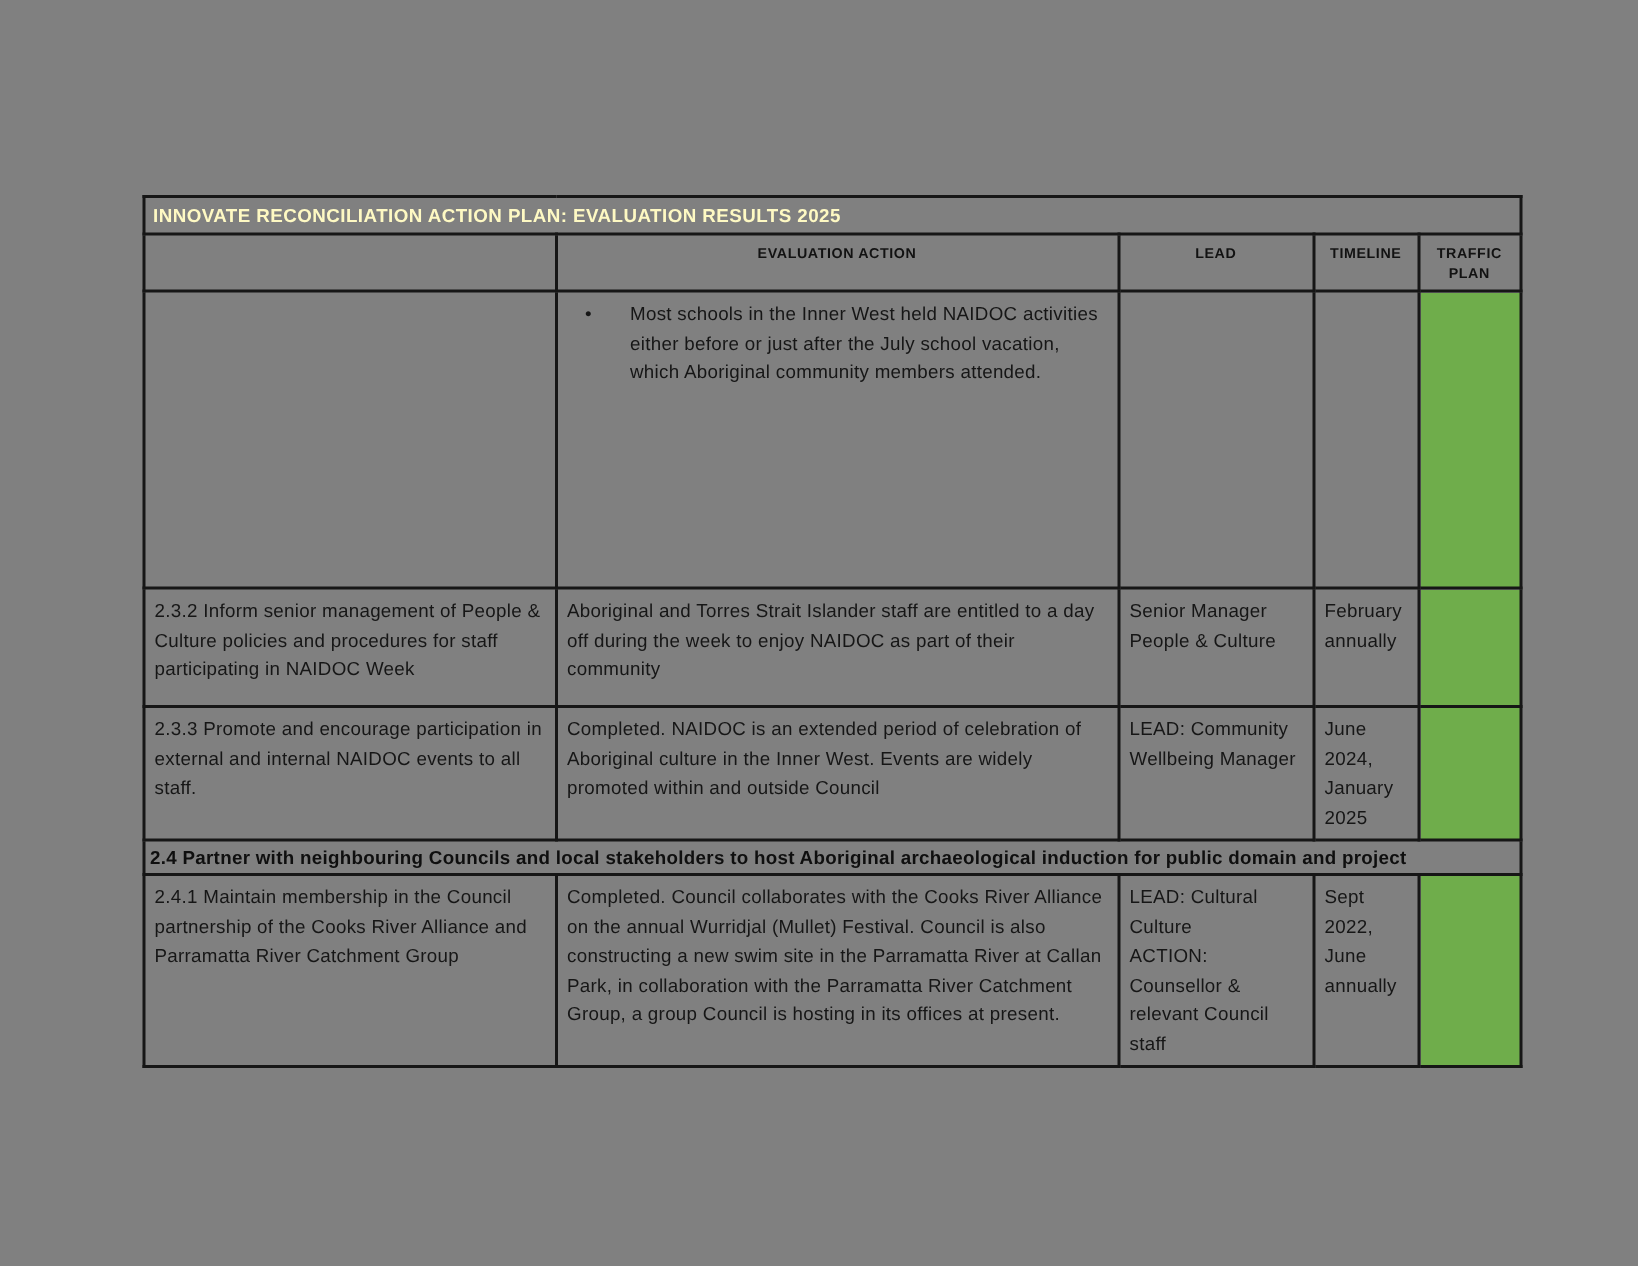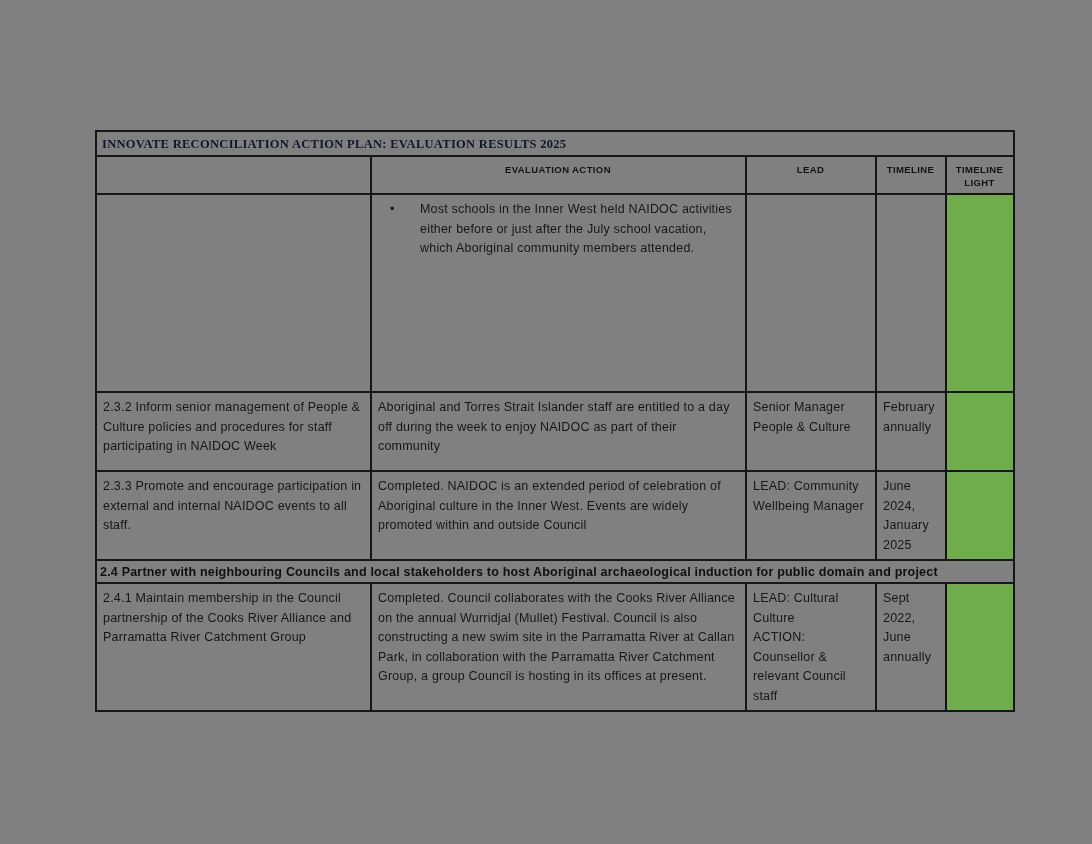--- a/index.html
+++ b/index.html
@@ -34,23 +34,22 @@
   col.c-time{width:70px;}
   col.c-light{width:68px;}
 
   tr.title-row td{
     height:16px;
     font-weight:bold;
     font-size:12.5px;
     letter-spacing:.3px;
     padding:4px 10px 3px 5px;
     line-height:16px;
-    color:#0f172a;
+    color:#fef9c3;
     white-space:nowrap;
-    font-family:Liberation Serif, serif;
   }
   tr.header-row td{
     height:22px;
     text-align:center;
     font-weight:bold;
     font-size:9.5px;
     line-height:13px;
     letter-spacing:.4px;
     color:#121212;
     padding-top:6px;
@@ -102,21 +101,21 @@
     <tbody>
         <tr class="title-row">
       <td colspan="5">INNOVATE RECONCILIATION ACTION PLAN: EVALUATION RESULTS 2025</td>
     </tr>
 
     <tr class="header-row">
       <td></td>
       <td>EVALUATION ACTION</td>
       <td>LEAD</td>
       <td>TIMELINE</td>
-      <td>TIMELINE LIGHT</td>
+      <td>TRAFFIC PLAN</td>
     </tr>
 
     <tr class="r-bullet">
       <td></td>
       <td>
         <div class="bullet-item">
           <span class="dot">•</span>
           <span>Most schools in the Inner West held NAIDOC activities either before or just after the July school vacation, which Aboriginal community members attended.</span>
         </div>
       </td>

